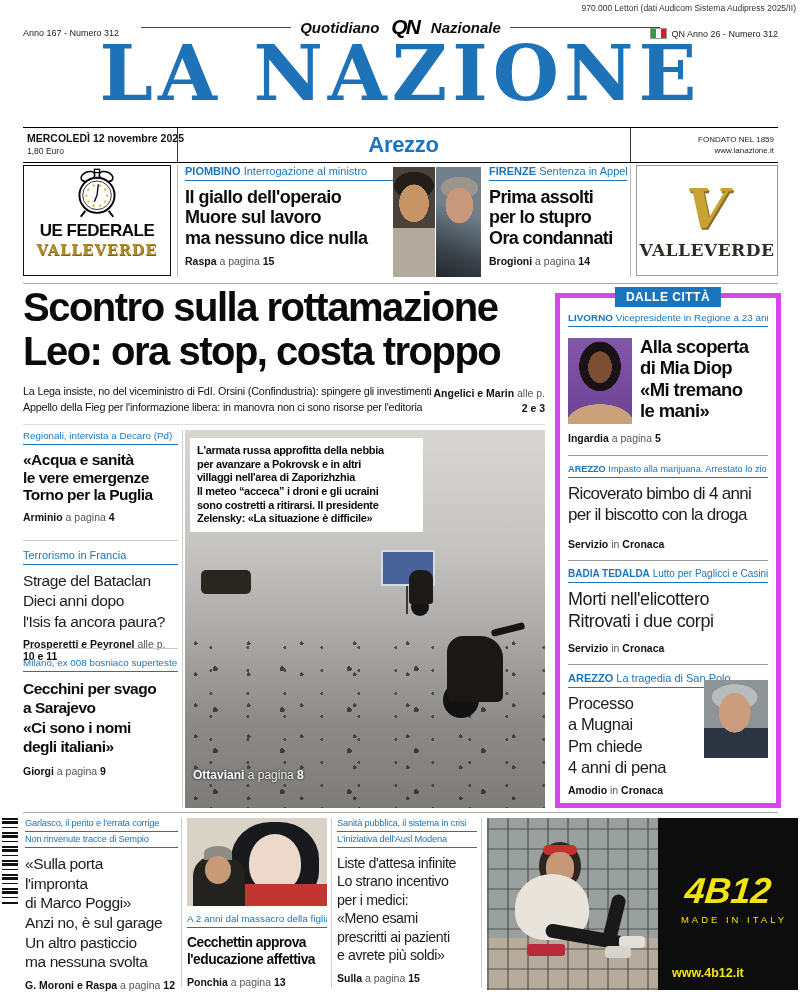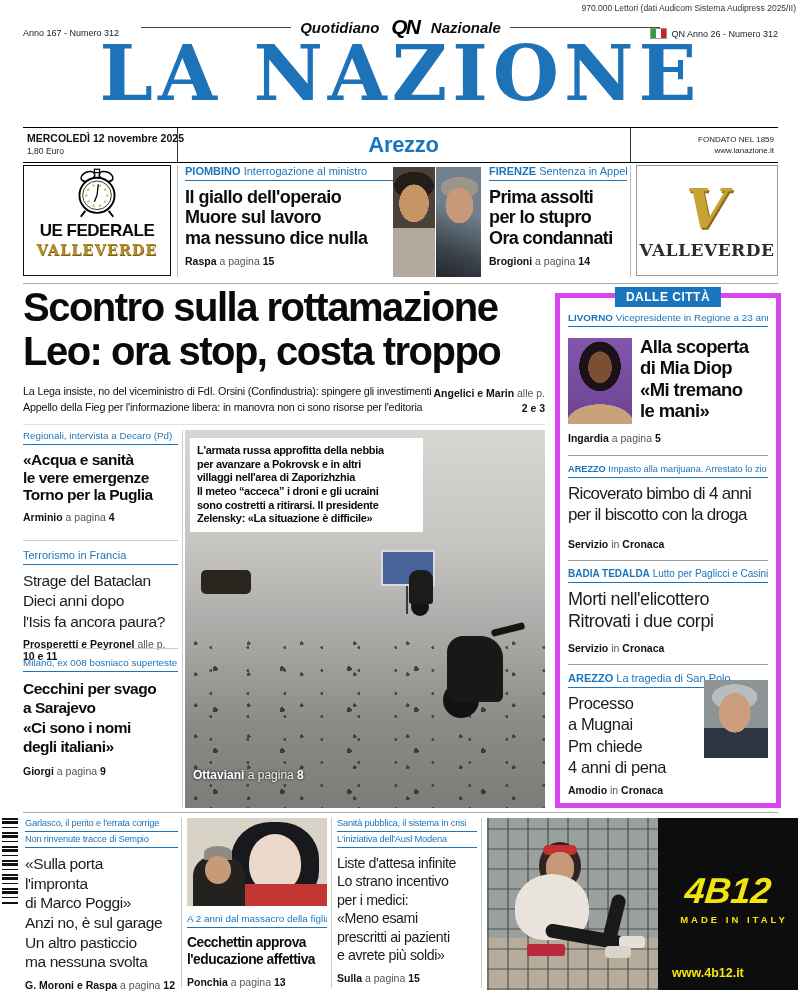--- a/index.html
+++ b/index.html
@@ -189,21 +189,21 @@
   .g-head{position:absolute;left:59px;top:34px;width:28px;height:32px;background:#c79877;border-radius:45%;}
   .g-hood{position:absolute;left:28px;top:56px;width:74px;height:66px;background:#e8e4dc;border-radius:50% 50% 40% 40%;}
   .g-leg1{position:absolute;left:58px;top:112px;width:84px;height:14px;background:#191919;transform:rotate(10deg);border-radius:7px;}
   .g-leg2{position:absolute;left:120px;top:76px;width:14px;height:52px;background:#191919;transform:rotate(14deg);border-radius:7px;}
   .g-shoe1{position:absolute;left:132px;top:118px;width:26px;height:12px;background:#e4e0d8;border-radius:4px;}
   .g-shoe2{position:absolute;left:118px;top:128px;width:26px;height:12px;background:#d8d4cc;border-radius:4px;}
   .g-seat{position:absolute;left:40px;top:126px;width:38px;height:12px;background:#b9293a;border-radius:3px;}
   .g-panel{position:relative;width:140px;height:172px;background:#0d0d0d;}
   .g-brand{position:absolute;left:0;right:0;top:52px;text-align:center;font-size:36px;font-weight:800;
            font-style:italic;color:#f2e50e;letter-spacing:0px;transform:skewX(-6deg);}
-  .g-tag{position:absolute;left:12px;right:0;top:96px;text-align:center;font-size:9.5px;font-weight:700;
+  .g-tag{position:absolute;left:12px;right:0;top:96px;text-align:center;font-size:9.5px;font-weight:400;
          color:#f2e50e;letter-spacing:3px;}
   .g-web{position:absolute;left:14px;bottom:10px;font-size:12.5px;font-weight:800;color:#f2e50e;}
 </style>
 </head>
 <body>
 
 <div class="page">
 
   <div class="abs readers">970.000 Lettori  (dati Audicom Sistema Audipress 2025/II)</div>
   <div class="abs brandline">

